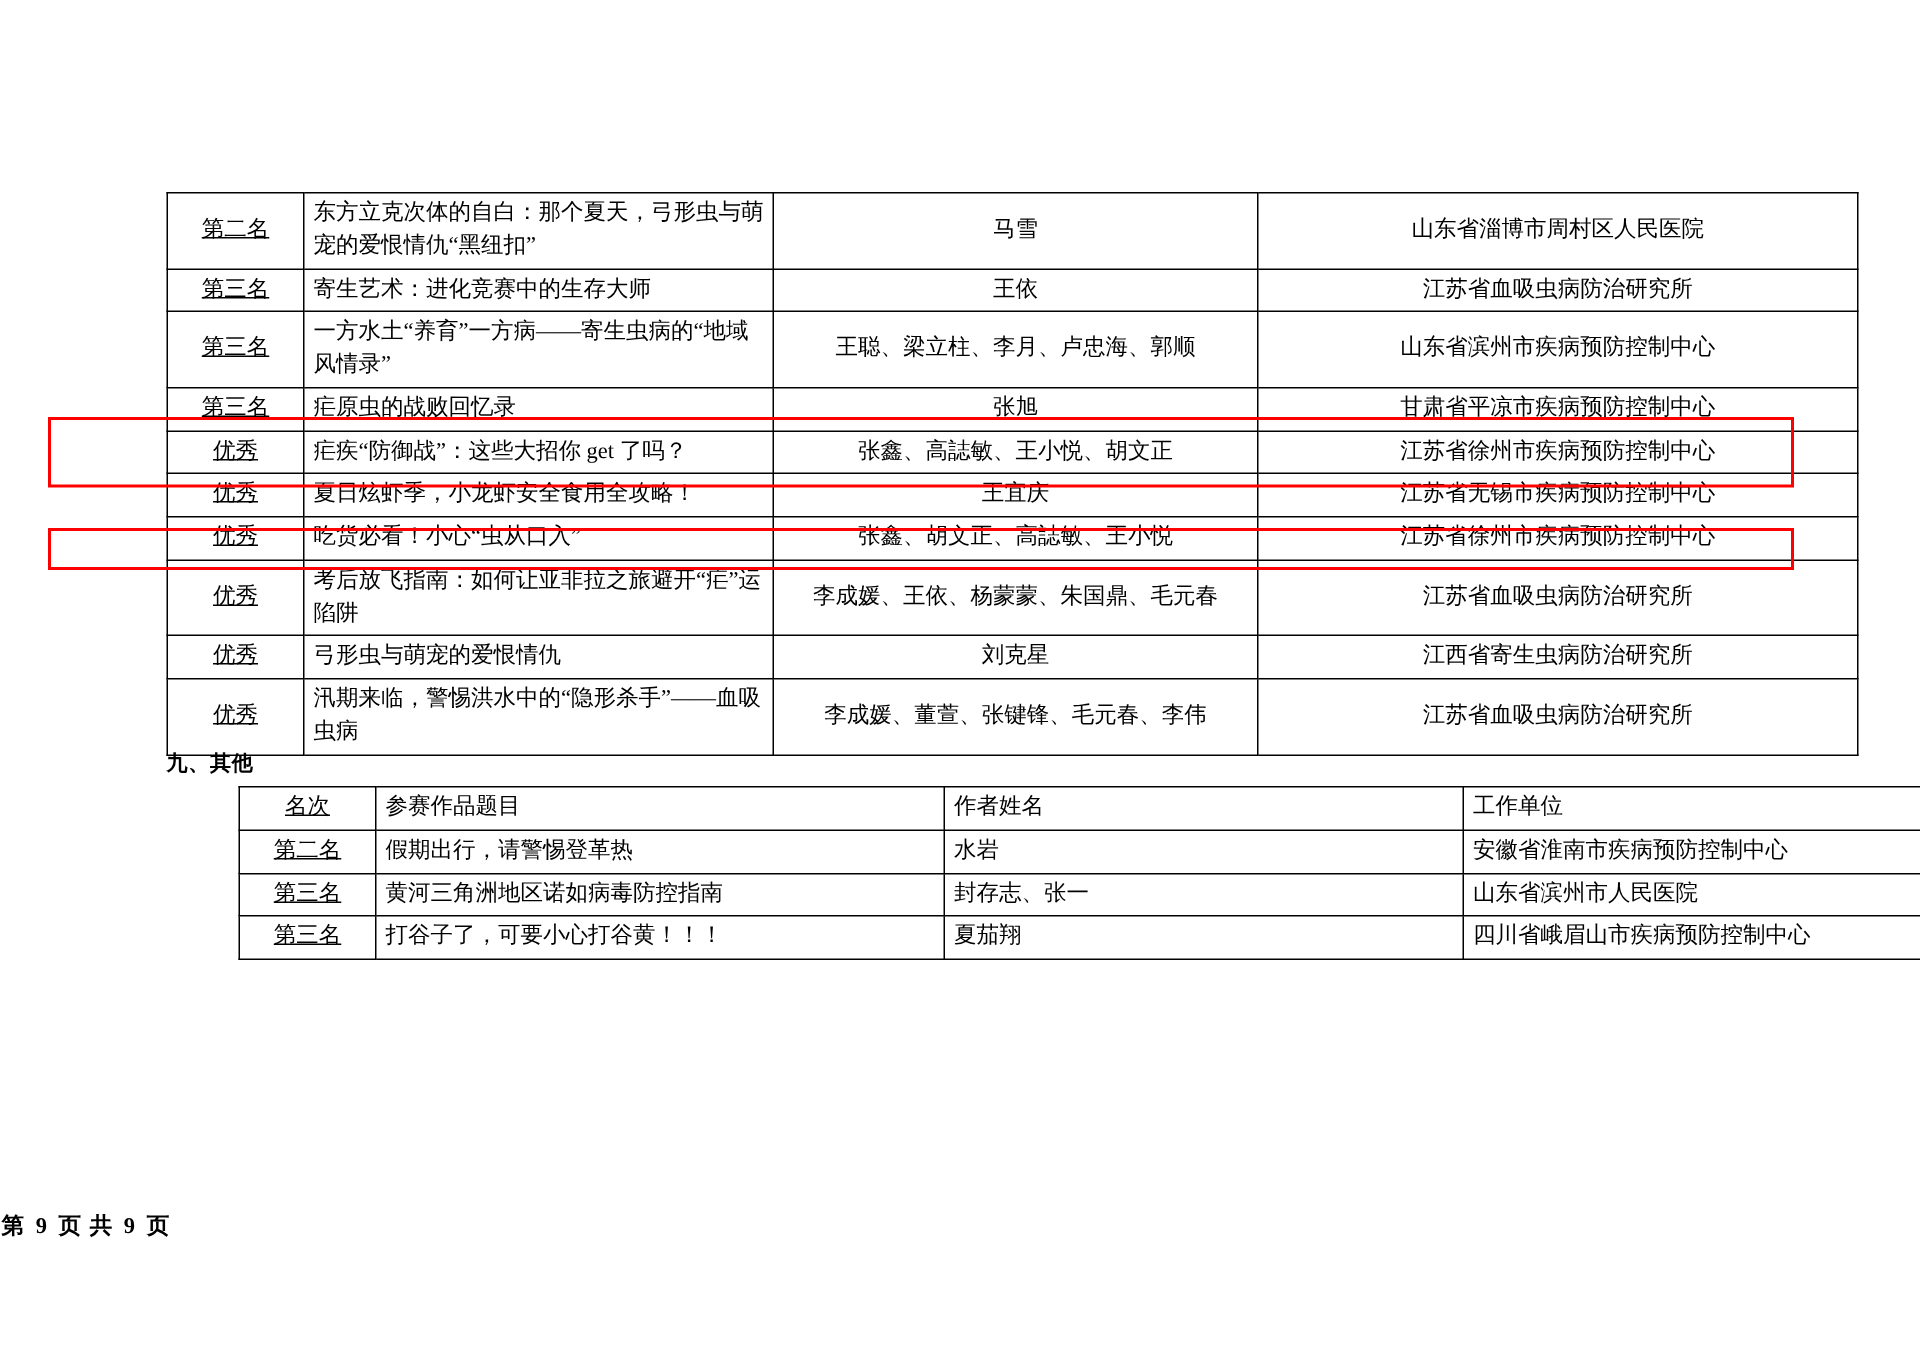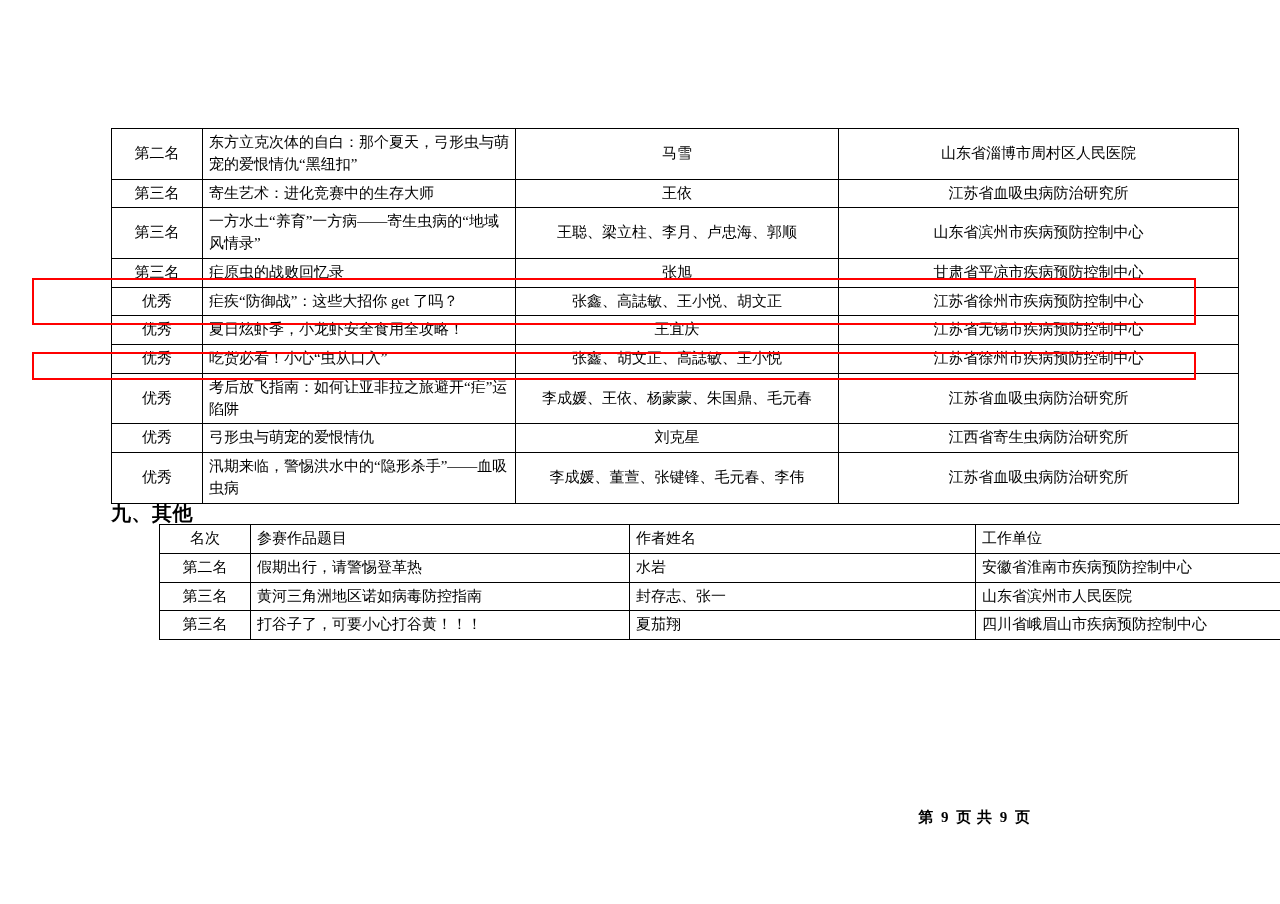--- a/index.html
+++ b/index.html
@@ -33,56 +33,56 @@
     table-layout: fixed;
   }
   table td, table th {
     border: 1px solid #000000;
     font-size: 15px;
     line-height: 1.45;
     padding: 3px 6px;
     font-weight: normal;
     vertical-align: middle;
   }
-  .c-rank   { width: 78px;  text-align: center; }
+  .c-rank   { width: 78px;  text-align: center; text-decoration: underline; }
   .c-title  { width: 300px; text-align: left; }
   .c-author { width: 310px; text-align: center; }
   .c-unit   { width: 387px; text-align: center; }
 
   .t2 .c-rank   { width: 78px;  text-align: center; }
   .t2 .c-title  { width: 366px; text-align: left; }
   .t2 .c-author { width: 333px; text-align: left; }
   .t2 .c-unit   { width: 298px; text-align: left; }
   .t2 thead td { text-align: center; }
 
   .section-title {
     position: absolute;
     left: 111px;
     top: 500px;
-    font-size: 20px;
+    font-size: 14px;
     font-weight: bold;
     letter-spacing: 0.5px;
   }
   #table-two { top: 524px; padding-left: 48px; }
 
   .highlight-box {
     position: absolute;
     border: 2px solid #ff0000;
     pointer-events: none;
     box-sizing: border-box;
   }
   #hl-1 { left: 32px; top: 278px; width: 1164px; height: 47px; }
   #hl-2 { left: 32px; top: 352px; width: 1164px; height: 28px; }
 
   .footer {
     position: absolute;
     left: 0;
     top: 808px;
     width: 1032px;
-    text-align: right;
+    text-align: left;
     font-size: 15px;
     font-weight: bold;
     letter-spacing: 1px;
   }
   .footer span { margin: 0 1px; }
 </style>
 </head>
 <body>
 
 <div class="page">

